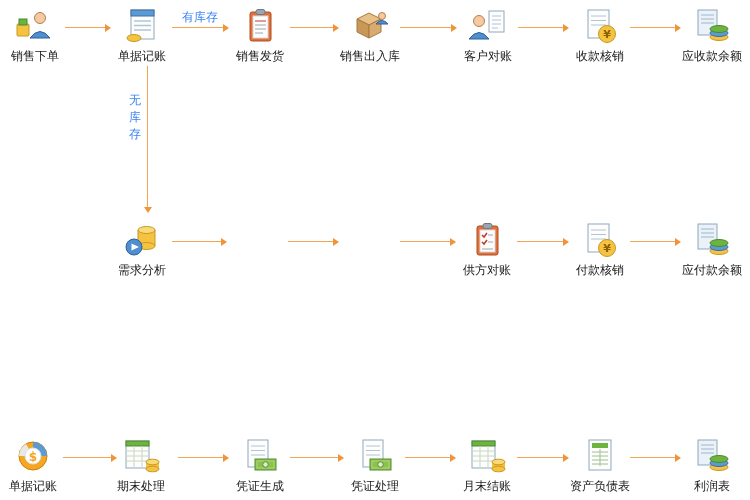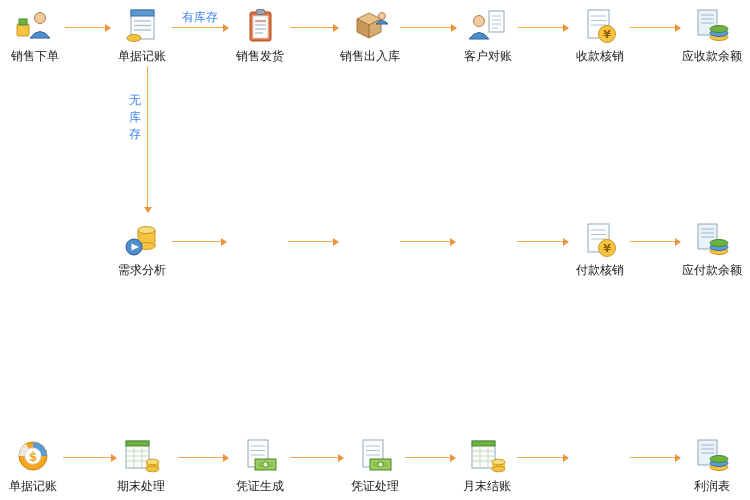--- a/index.html
+++ b/index.html
@@ -155,20 +155,33 @@
       <ellipse cx="24.5" cy="24" rx="8.5" ry="3.5" fill="#f5c242" stroke="#c89a20"></ellipse>
       <ellipse cx="24.5" cy="8" rx="8.5" ry="3.5" fill="#f8da78" stroke="#c89a20"></ellipse>
       <circle cx="12" cy="25" r="8" fill="#4e8fd0" stroke="#2f5f96"></circle>
       <path d="M9.5 21.5 L17 25 L9.5 28.5 Z" fill="#ffffff"></path>
     </svg>
     <span class="label">需求分析</span>
   </div>
 
 
 
+  <div class="node" style="left:447px;top:222px">
+    <svg class="icon" viewBox="0 0 40 36">
+      <rect x="10" y="4" width="21" height="29" rx="2" fill="#e2703a" stroke="#b04e20"></rect>
+      <rect x="13" y="8" width="15" height="22" fill="#fdfdfd" stroke="#d8d8d8"></rect>
+      <rect x="16" y="1.5" width="9" height="5" rx="2" fill="#9aa7b0" stroke="#6d7a84"></rect>
+      <path d="M15 13 l2 2 l3 -4" fill="none" stroke="#c0392b" stroke-width="1.5"></path>
+      <line x1="21" y1="13" x2="26" y2="13" stroke="#9aa7b0"></line>
+      <path d="M15 20 l2 2 l3 -4" fill="none" stroke="#c0392b" stroke-width="1.5"></path>
+      <line x1="21" y1="20" x2="26" y2="20" stroke="#9aa7b0"></line>
+      <line x1="15" y1="27" x2="26" y2="27" stroke="#9aa7b0"></line>
+    </svg>
+    <span class="label">供方对账</span>
+  </div>
 
   <div class="node" style="left:560px;top:222px">
     <svg class="icon" viewBox="0 0 40 36">
       <rect x="8" y="2" width="21" height="28" fill="#fdfdfd" stroke="#8fa8bc"></rect>
       <line x1="11" y1="8" x2="26" y2="8" stroke="#b0c4d4"></line>
       <line x1="11" y1="12.5" x2="26" y2="12.5" stroke="#b0c4d4"></line>
       <line x1="11" y1="17" x2="26" y2="17" stroke="#b0c4d4"></line>
       <circle cx="27" cy="26" r="8.5" fill="#f5c242" stroke="#c89a20"></circle>
       <text x="27" y="30" font-size="11" font-weight="bold" text-anchor="middle" fill="#8a6000">¥</text>
     </svg>
@@ -256,20 +269,32 @@
       <line x1="5" y1="23" x2="28" y2="23" stroke="#c8d8c0"></line>
       <line x1="13" y1="8" x2="13" y2="30" stroke="#c8d8c0"></line>
       <line x1="21" y1="8" x2="21" y2="30" stroke="#c8d8c0"></line>
       <rect x="25" y="24" width="13" height="7" fill="#f5c242"></rect>
       <ellipse cx="31.5" cy="31" rx="6.5" ry="2.8" fill="#f5c242" stroke="#c89a20"></ellipse>
       <ellipse cx="31.5" cy="24" rx="6.5" ry="2.8" fill="#f8da78" stroke="#c89a20"></ellipse>
     </svg>
     <span class="label">月末结账</span>
   </div>
 
+  <div class="node" style="left:560px;top:438px">
+    <svg class="icon" viewBox="0 0 40 36">
+      <rect x="9" y="2" width="22" height="30" fill="#fdfdfd" stroke="#8fa8bc"></rect>
+      <rect x="12" y="5" width="16" height="5" fill="#6cb33f"></rect>
+      <line x1="12" y1="14" x2="28" y2="14" stroke="#9fc08f"></line>
+      <line x1="12" y1="18" x2="28" y2="18" stroke="#9fc08f"></line>
+      <line x1="12" y1="22" x2="28" y2="22" stroke="#9fc08f"></line>
+      <line x1="12" y1="26" x2="28" y2="26" stroke="#9fc08f"></line>
+      <line x1="20" y1="11" x2="20" y2="28" stroke="#9fc08f"></line>
+    </svg>
+    <span class="label">资产负债表</span>
+  </div>
 
   <div class="node" style="left:672px;top:438px">
     <svg class="icon" viewBox="0 0 40 36">
       <rect x="6" y="2" width="19" height="25" fill="#eaf1f8" stroke="#8fa8bc"></rect>
       <line x1="9" y1="7" x2="22" y2="7" stroke="#9fb8cc"></line>
       <line x1="9" y1="11" x2="22" y2="11" stroke="#9fb8cc"></line>
       <line x1="9" y1="15" x2="22" y2="15" stroke="#9fb8cc"></line>
       <ellipse cx="27" cy="29" rx="9" ry="3.5" fill="#f5c242" stroke="#c89a20"></ellipse>
       <ellipse cx="27" cy="25" rx="9" ry="3.5" fill="#5b9bd5" stroke="#3a6ea5"></ellipse>
       <ellipse cx="27" cy="21" rx="9" ry="3.5" fill="#6cb33f" stroke="#4a8a30"></ellipse>

